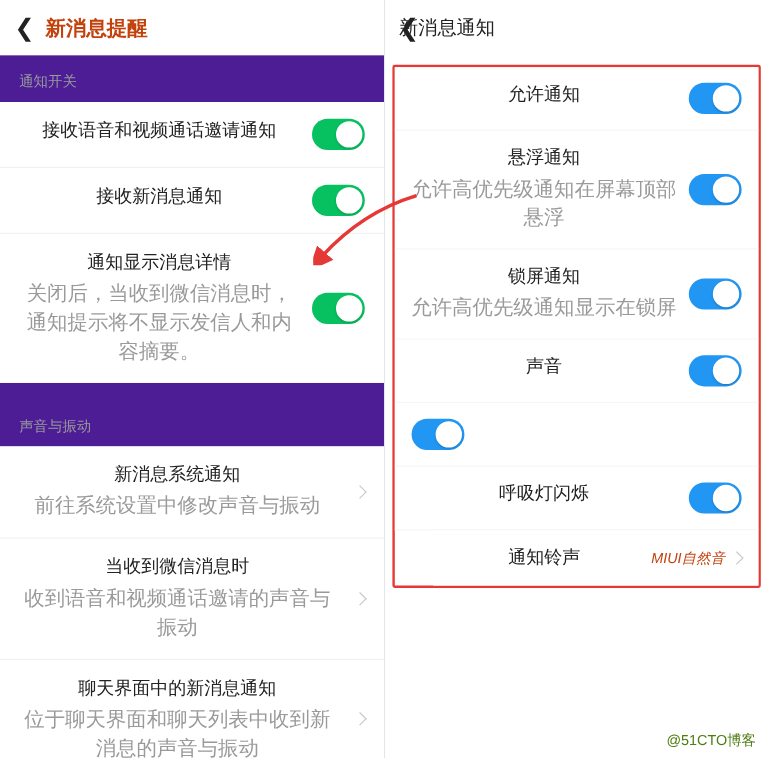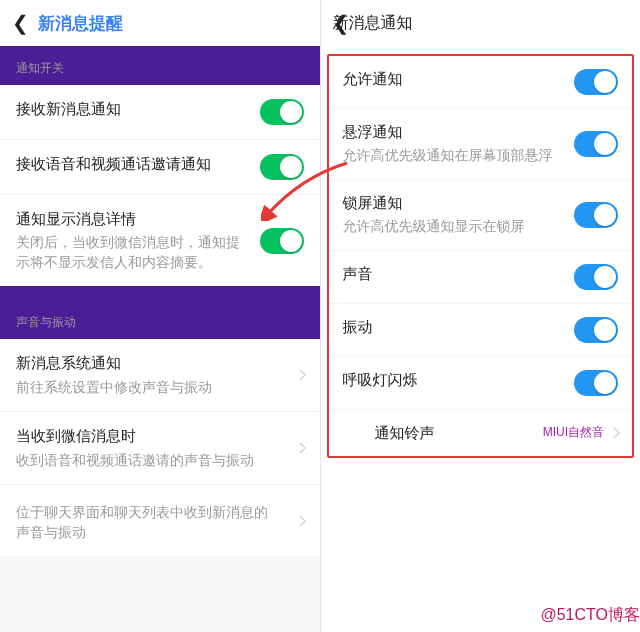--- a/index.html
+++ b/index.html
@@ -24,21 +24,21 @@
   
   .header {
     background: #fff;
     height: 46px;
     display: flex;
     align-items: center;
     padding: 0 12px;
     position: relative;
   }
   .header .back { width: 20px; font-size: 20px; color: #222; }
-  .header .title.left { font-size: 17px; font-weight: 600; color: #3b82f6; margin-left: 6px; }
+  .header .title.left { font-size: 17px; font-weight: 600; color: #c2410c; margin-left: 6px; }
   .header .title.center {
     position: absolute; left: 12px; right: 0; text-align: left;
     font-size: 16px; color: #222;
   }
 
   
   .section-label {
     font-size: 12px; color: #9a9a9a;
     padding: 14px 16px 8px;
     background: #4c1d95;
@@ -48,23 +48,23 @@
   .row {
     background: #fff;
     padding: 14px 16px;
     display: flex;
     align-items: flex-start;
     justify-content: space-between;
     border-bottom: 1px solid #f0f0f0;
     position: relative;
   }
   .row .text { flex: 1; padding-right: 10px; }
-  .row .label { font-size: 15px; color: #222; line-height: 1.35; }
-  .row .sub { font-size: 14px; color: #9a9a9a; margin-top: 4px; line-height: 1.4; }
-  .row .value { font-size: 12px; color: #a21caf; align-self: center; }
+  .row .label { font-size: 15px; color: #222; line-height: 1.35; text-align: center; }
+  .row .sub { font-size: 17px; color: #9a9a9a; margin-top: 4px; line-height: 1.4; text-align: center; }
+  .row .value { font-size: 12px; color: #c2410c; align-self: center; font-style: italic; }
 
   
   .toggle {
     width: 44px; height: 26px; border-radius: 13px;
     position: relative; flex-shrink: 0; align-self: center;
   }
   .toggle::after {
     content: ""; position: absolute; width: 22px; height: 22px;
     background: #fff; border-radius: 50%; top: 2px; right: 2px;
     box-shadow: 0 1px 2px rgba(0,0,0,0.2);
@@ -95,47 +95,47 @@
     position: absolute;
     left: 261px; top: 157px;
     width: 90px; height: 64px;
     pointer-events: none;
     z-index: 10;
   }
 
   
   .watermark {
     position: absolute;
-    right: 0; bottom: 6px;
-    font-size: 16px; color: #be185d;
+    right: 10px; bottom: 6px;
+    font-size: 12px; color: #4d7c0f;
   }
 </style>
 </head>
 <body>
 
 <div class="container">
 
   <div class="phone left">
     <div class="header">
       <span class="back">❮</span>
       <span class="title left">新消息提醒</span>
     </div>
 
     <div class="section-label">通知开关</div>
 
     <div class="row">
       <div class="text">
+          <div class="label">接收语音和视频通话邀请通知</div>
+        </div>
+      <div class="toggle green"></div>
+    </div>
+
+    <div class="row">
+      <div class="text">
           <div class="label">接收新消息通知</div>
-        </div>
-      <div class="toggle green"></div>
-    </div>
-
-    <div class="row">
-      <div class="text">
-          <div class="label">接收语音和视频通话邀请通知</div>
         </div>
       <div class="toggle green"></div>
     </div>
 
     <div class="row" style="border-bottom:none">
       <div class="text">
         <div class="label">通知显示消息详情</div>
         <div class="sub">关闭后，当收到微信消息时，通知提示将不显示发信人和内容摘要。</div>
       </div>
       <div class="toggle green"></div>
@@ -154,20 +154,21 @@
     <div class="row">
       <div class="text">
         <div class="label">当收到微信消息时</div>
         <div class="sub">收到语音和视频通话邀请的声音与振动</div>
       </div>
       <span class="chevron"></span>
     </div>
 
     <div class="row" style="border-bottom:none">
       <div class="text">
+        <div class="label">聊天界面中的新消息通知</div>
         <div class="sub">位于聊天界面和聊天列表中收到新消息的声音与振动</div>
       </div>
       <span class="chevron"></span>
     </div>
   </div>
 
   <div class="phone right">
     <div class="header">
       <span class="back">❮</span>
       <span class="title center">新消息通知</span>
@@ -199,23 +200,20 @@
       </div>
 
       <div class="row">
         <div class="text">
             <div class="label">声音</div>
           </div>
         <div class="toggle blue"></div>
       </div>
 
       <div class="row">
-        <div class="text">
-            <div class="label">振动</div>
-          </div>
         <div class="toggle blue"></div>
       </div>
 
       <div class="row">
         <div class="text">
             <div class="label">呼吸灯闪烁</div>
           </div>
         <div class="toggle blue"></div>
       </div>
 

